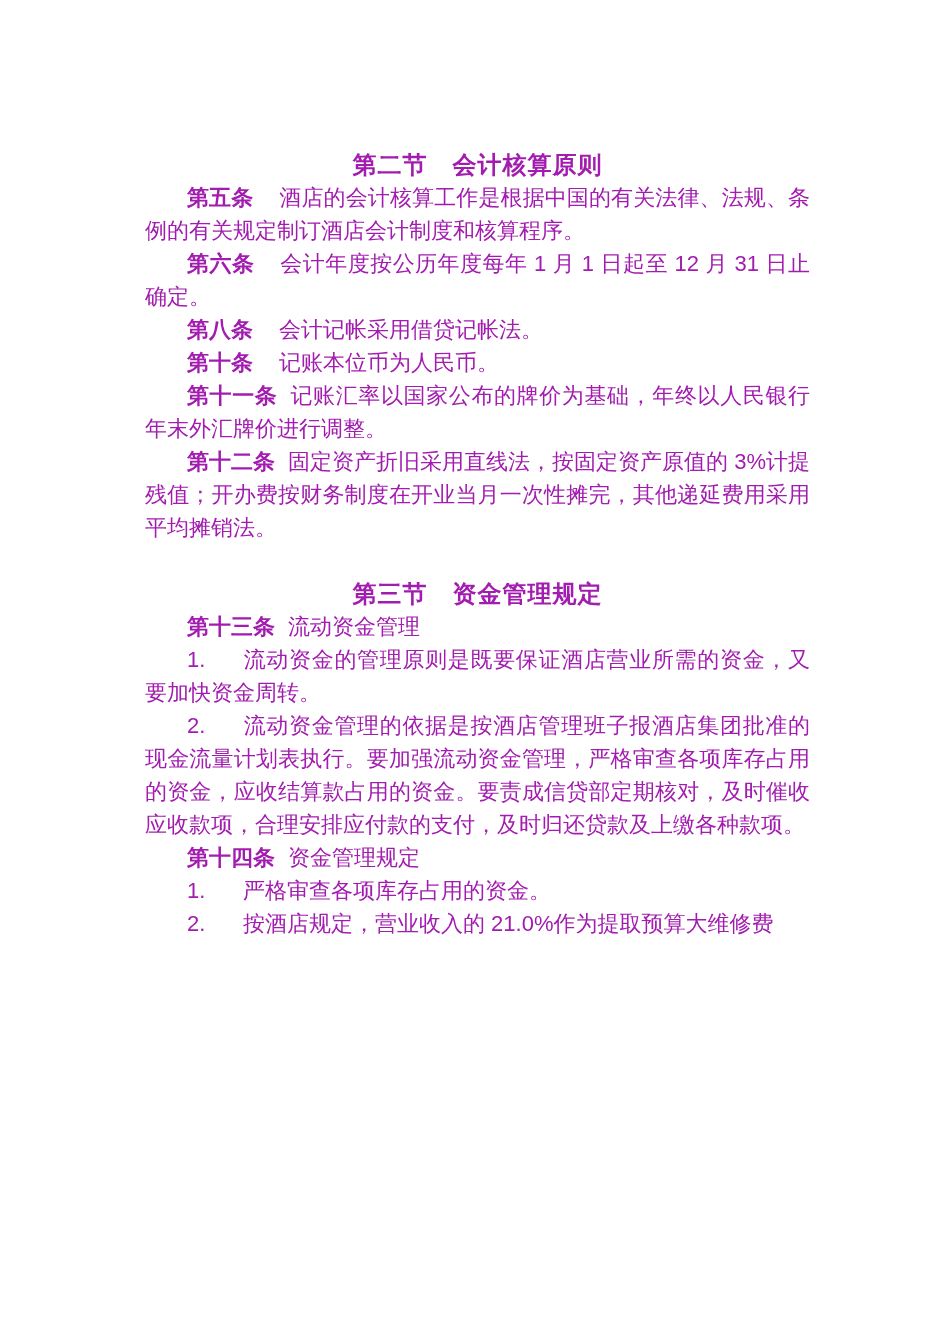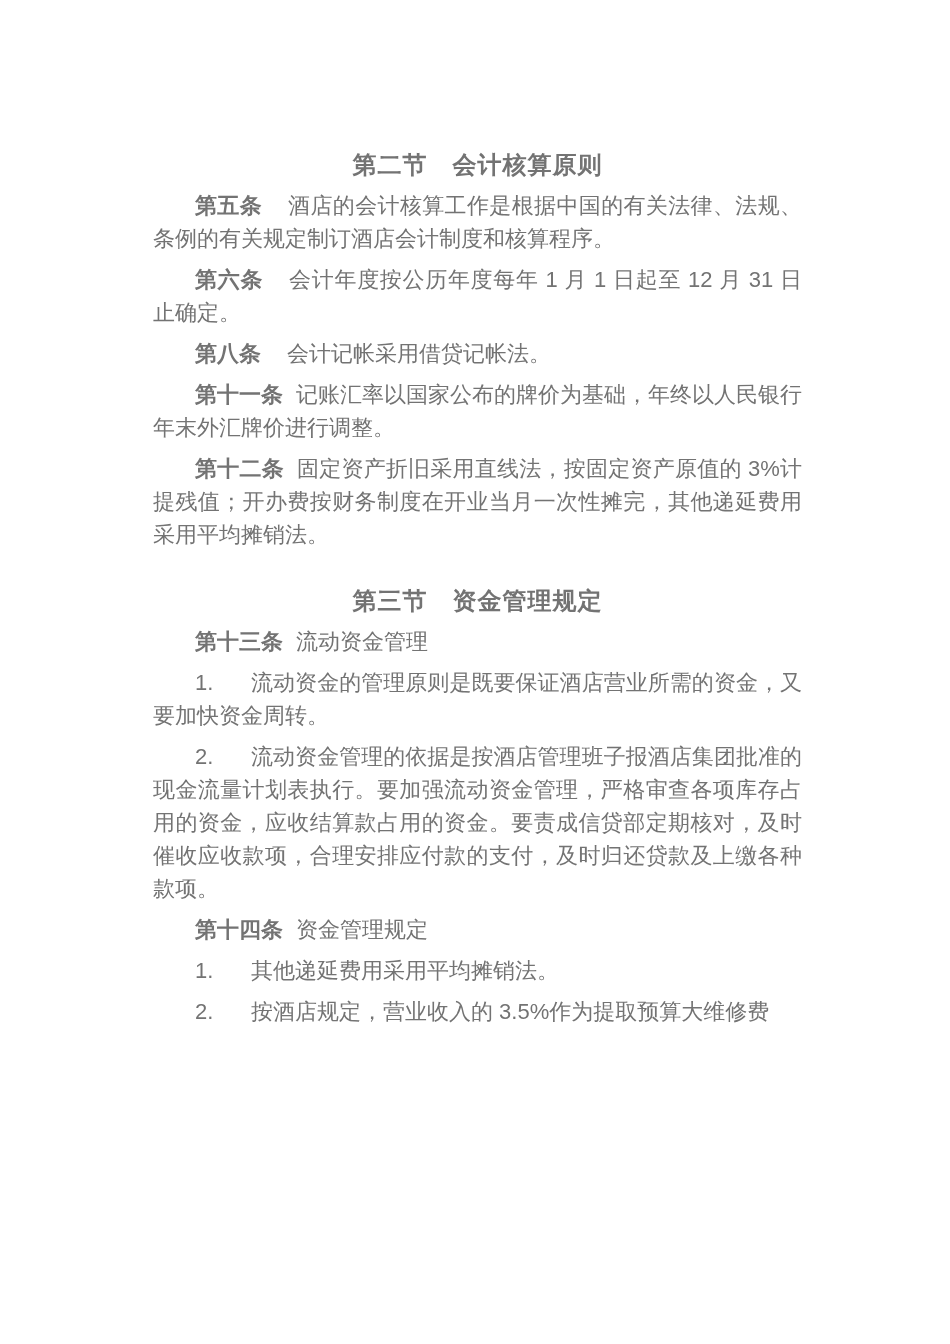--- a/index.html
+++ b/index.html
@@ -8,38 +8,38 @@
     background: #ffffff;
   }
   .page {
     position: relative;
     width: 950px;
     height: 1344px;
     margin: 0 auto;
     background: #ffffff;
     box-sizing: border-box;
     padding: 148px 140px 0 145px;
-    color: #737373;
+    color: #a21caf;
     font-family: "Liberation Sans", sans-serif;
     font-size: 22px;
     line-height: 33px;
     overflow: hidden;
   }
   .doc-section { margin: 0; }
   .doc-section + .doc-section { margin-top: 33px; }
   .section-title {
     margin: 0;
     font-size: 24px;
     font-weight: bold;
     text-align: center;
     line-height: 33px;
     letter-spacing: 1px;
   }
   .para {
-    margin: 8px;
+    margin: 0;
     text-align: justify;
     text-indent: 42px;
   }
   .article-label {
     font-weight: bold;
     margin-right: 26px;
   }
   .article-label.narrow {
     margin-right: 13px;
   }
@@ -51,25 +51,26 @@
 </style>
 </head>
 <body>
 
 <div id="doc" class="page">
     <section class="doc-section">
       <h2 class="section-title">第二节　会计核算原则</h2>
       <p class="para"><span class="article-label">第五条</span><span>酒店的会计核算工作是根据中国的有关法律、法规、条例的有关规定制订酒店会计制度和核算程序。</span></p>
       <p class="para"><span class="article-label">第六条</span><span>会计年度按公历年度每年 1 月 1 日起至 12 月 31 日止确定。</span></p>
       <p class="para"><span class="article-label">第八条</span><span>会计记帐采用借贷记帐法。</span></p>
+      <p class="para"><span class="article-label">第十条</span><span>记账本位币为人民币。</span></p>
       <p class="para"><span class="article-label narrow">第十一条</span><span>记账汇率以国家公布的牌价为基础，年终以人民银行年末外汇牌价进行调整。</span></p>
       <p class="para"><span class="article-label narrow">第十二条</span><span>固定资产折旧采用直线法，按固定资产原值的 3%计提残值；开办费按财务制度在开业当月一次性摊完，其他递延费用采用平均摊销法。</span></p>
     </section>
     <section class="doc-section">
       <h2 class="section-title">第三节　资金管理规定</h2>
       <p class="para"><span class="article-label narrow">第十三条</span><span>流动资金管理</span></p>
       <p class="para"><span class="item-num">1.</span><span>流动资金的管理原则是既要保证酒店营业所需的资金，又要加快资金周转。</span></p>
       <p class="para"><span class="item-num">2.</span><span>流动资金管理的依据是按酒店管理班子报酒店集团批准的现金流量计划表执行。要加强流动资金管理，严格审查各项库存占用的资金，应收结算款占用的资金。要责成信贷部定期核对，及时催收应收款项，合理安排应付款的支付，及时归还贷款及上缴各种款项。</span></p>
       <p class="para"><span class="article-label narrow">第十四条</span><span>资金管理规定</span></p>
-      <p class="para"><span class="item-num">1.</span><span>其他递延费用采用平均摊销法。</span></p>
-      <p class="para"><span class="item-num">2.</span><span>按酒店规定，营业收入的 3.5%作为提取预算大维修费</span></p>
+      <p class="para"><span class="item-num">1.</span><span>严格审查各项库存占用的资金。</span></p>
+      <p class="para"><span class="item-num">2.</span><span>按酒店规定，营业收入的 21.0%作为提取预算大维修费</span></p>
     </section>
   </div>
 
 </body></html>

